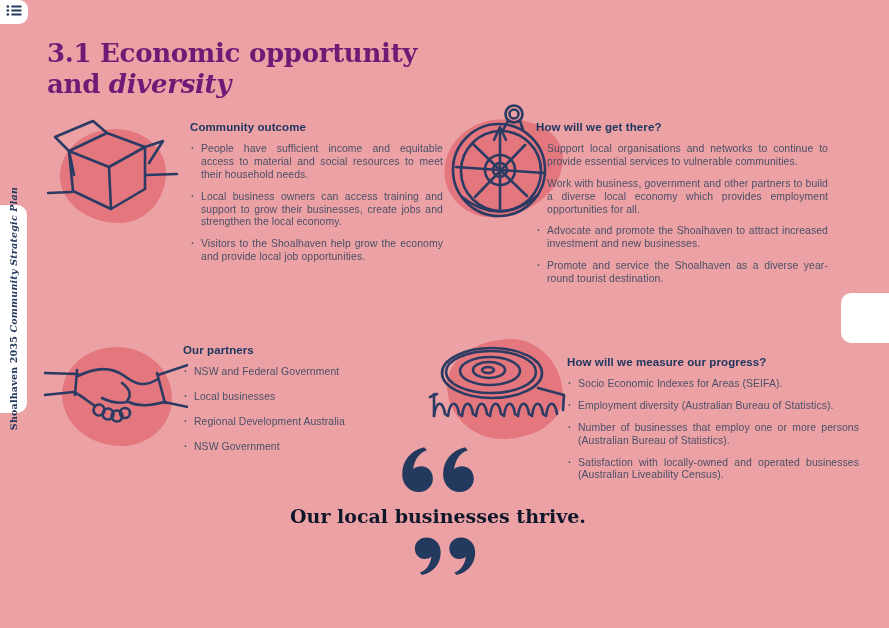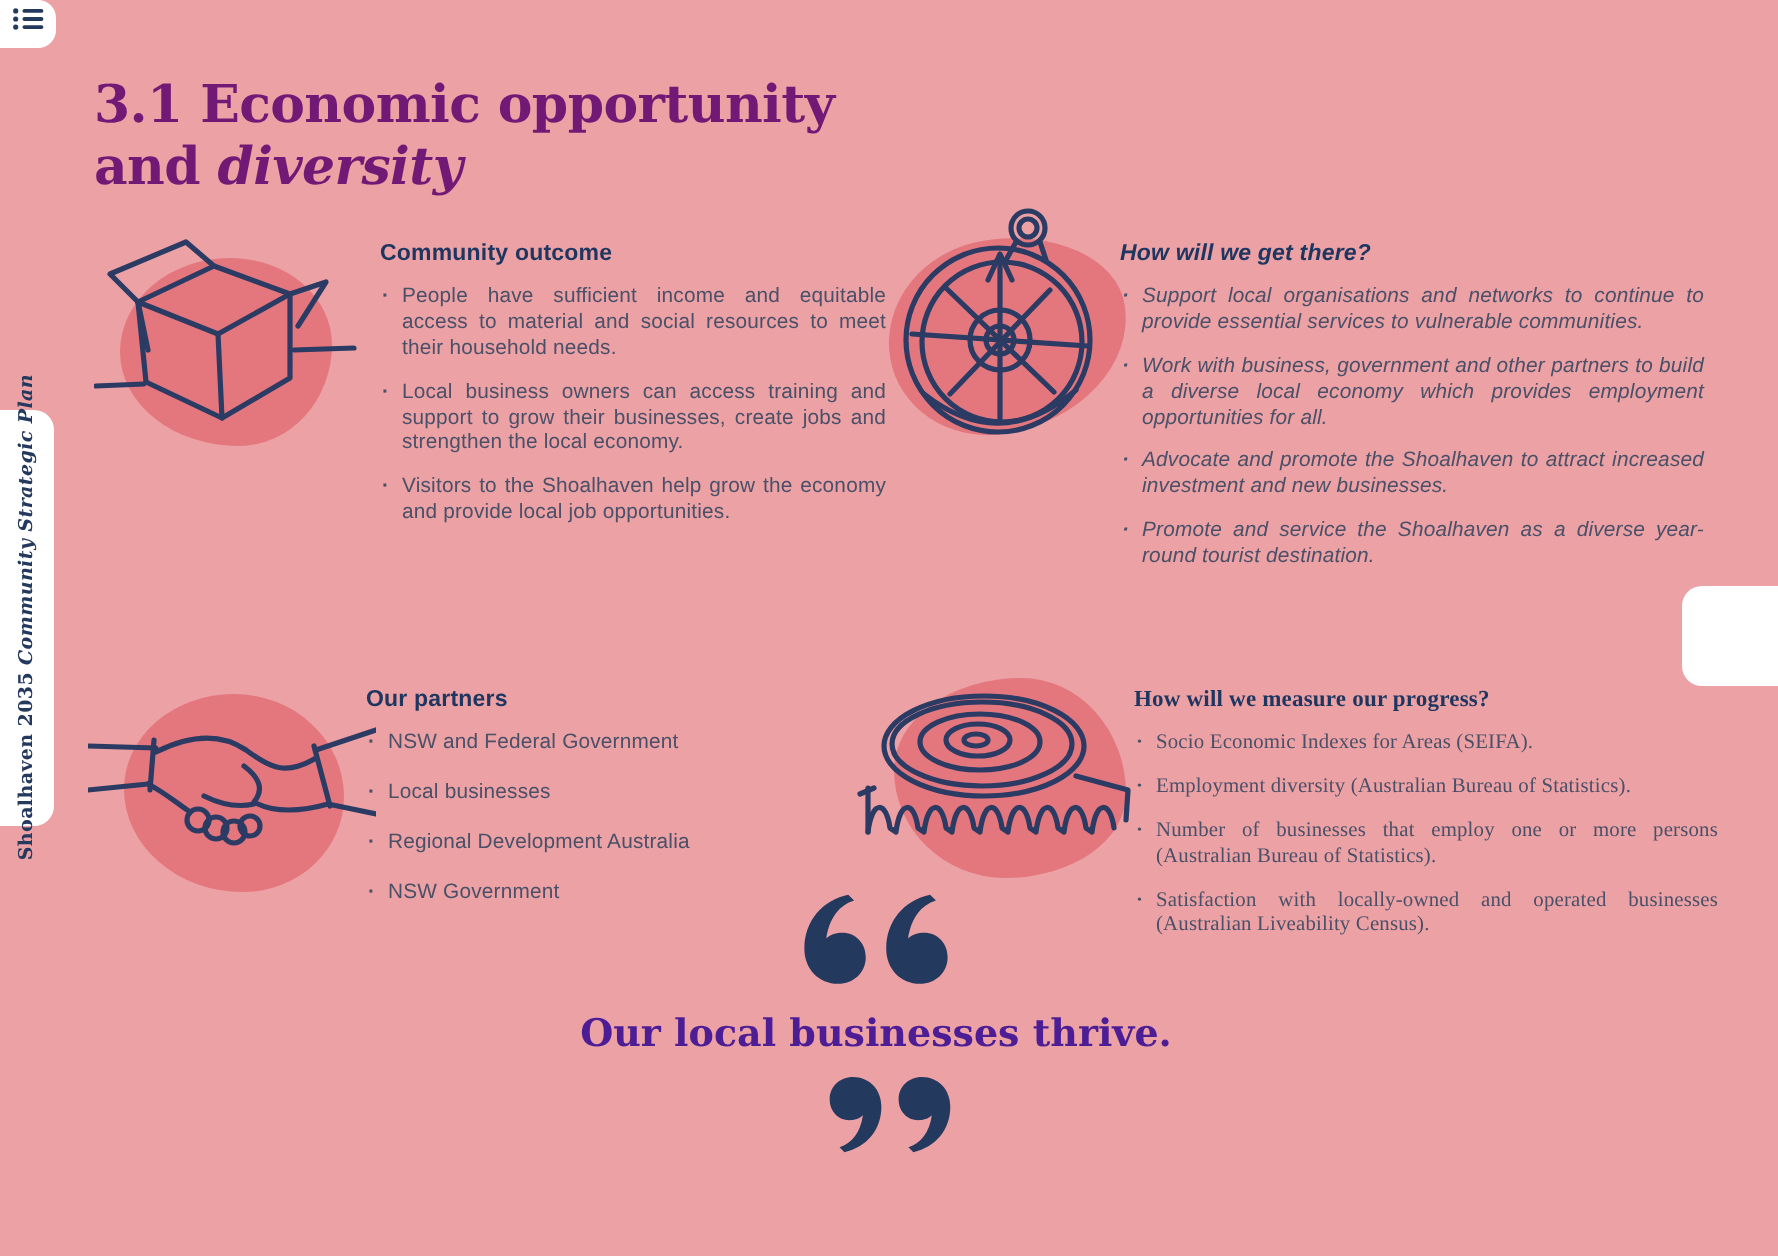--- a/index.html
+++ b/index.html
@@ -71,23 +71,23 @@
                   border-radius:55% 45% 52% 48% / 46% 58% 42% 54%; }
 
   #icon-box     { left:47px;  top:111px; width:132px; height:114px; }
   #icon-compass { left:440px; top:101px; width:120px; height:124px; }
   #icon-hands   { left:44px;  top:343px; width:144px; height:102px; }
   #icon-tape    { left:428px; top:336px; width:142px; height:104px; }
 
   
   .text-block { position:absolute; color:#4A5068; }
   #tb-outcome  { left:190px; top:121px; width:253px; }
-  #tb-getthere { left:560px; top:121px; width:292px;font-style:italic; }
+  #tb-getthere { left:536px; top:121px; width:292px; }
   #tb-partners { left:183px; top:344px; width:253px; }
-  #tb-measure  { left:567px; top:344px; width:292px;font-family:Liberation Serif, serif; }
+  #tb-measure  { left:567px; top:356px; width:292px; }
 
   .section-heading {
     font-size:11.5px; font-weight:bold; color:#1F3760;
     margin-bottom:10px; letter-spacing:0.1px;
   }
   .bullets { list-style:none; }
   .bullets li {
     position:relative; padding-left:11px; margin-bottom:9px;
     font-size:10.4px; line-height:1.24; text-align:justify;
     letter-spacing:0.1px;
@@ -98,21 +98,21 @@
   }
   .bullets.plain li { text-align:left; margin-bottom:12px; }
 
   
   .quote {
     position:absolute; left:254px; top:444px; width:368px;
     text-align:center; color:#1F3760;
   }
   .quote-text {
     font-family:"DejaVu Serif", serif; font-weight:700;
-    font-size:19px; margin:5px 0 6px 0; color:#4c1d95;
+    font-size:19px; margin:5px 0 6px 0; color:#0f172a;
   }
   .qmark svg { display:inline-block; }
   .qmark-open svg  { width:76px; height:52px; }
   .qmark-close svg { width:64px; height:46px; margin-left:14px; }
   .qfill { fill:#24395E; }
 </style>
 </head>
 <body>
 
 <div class="page">

